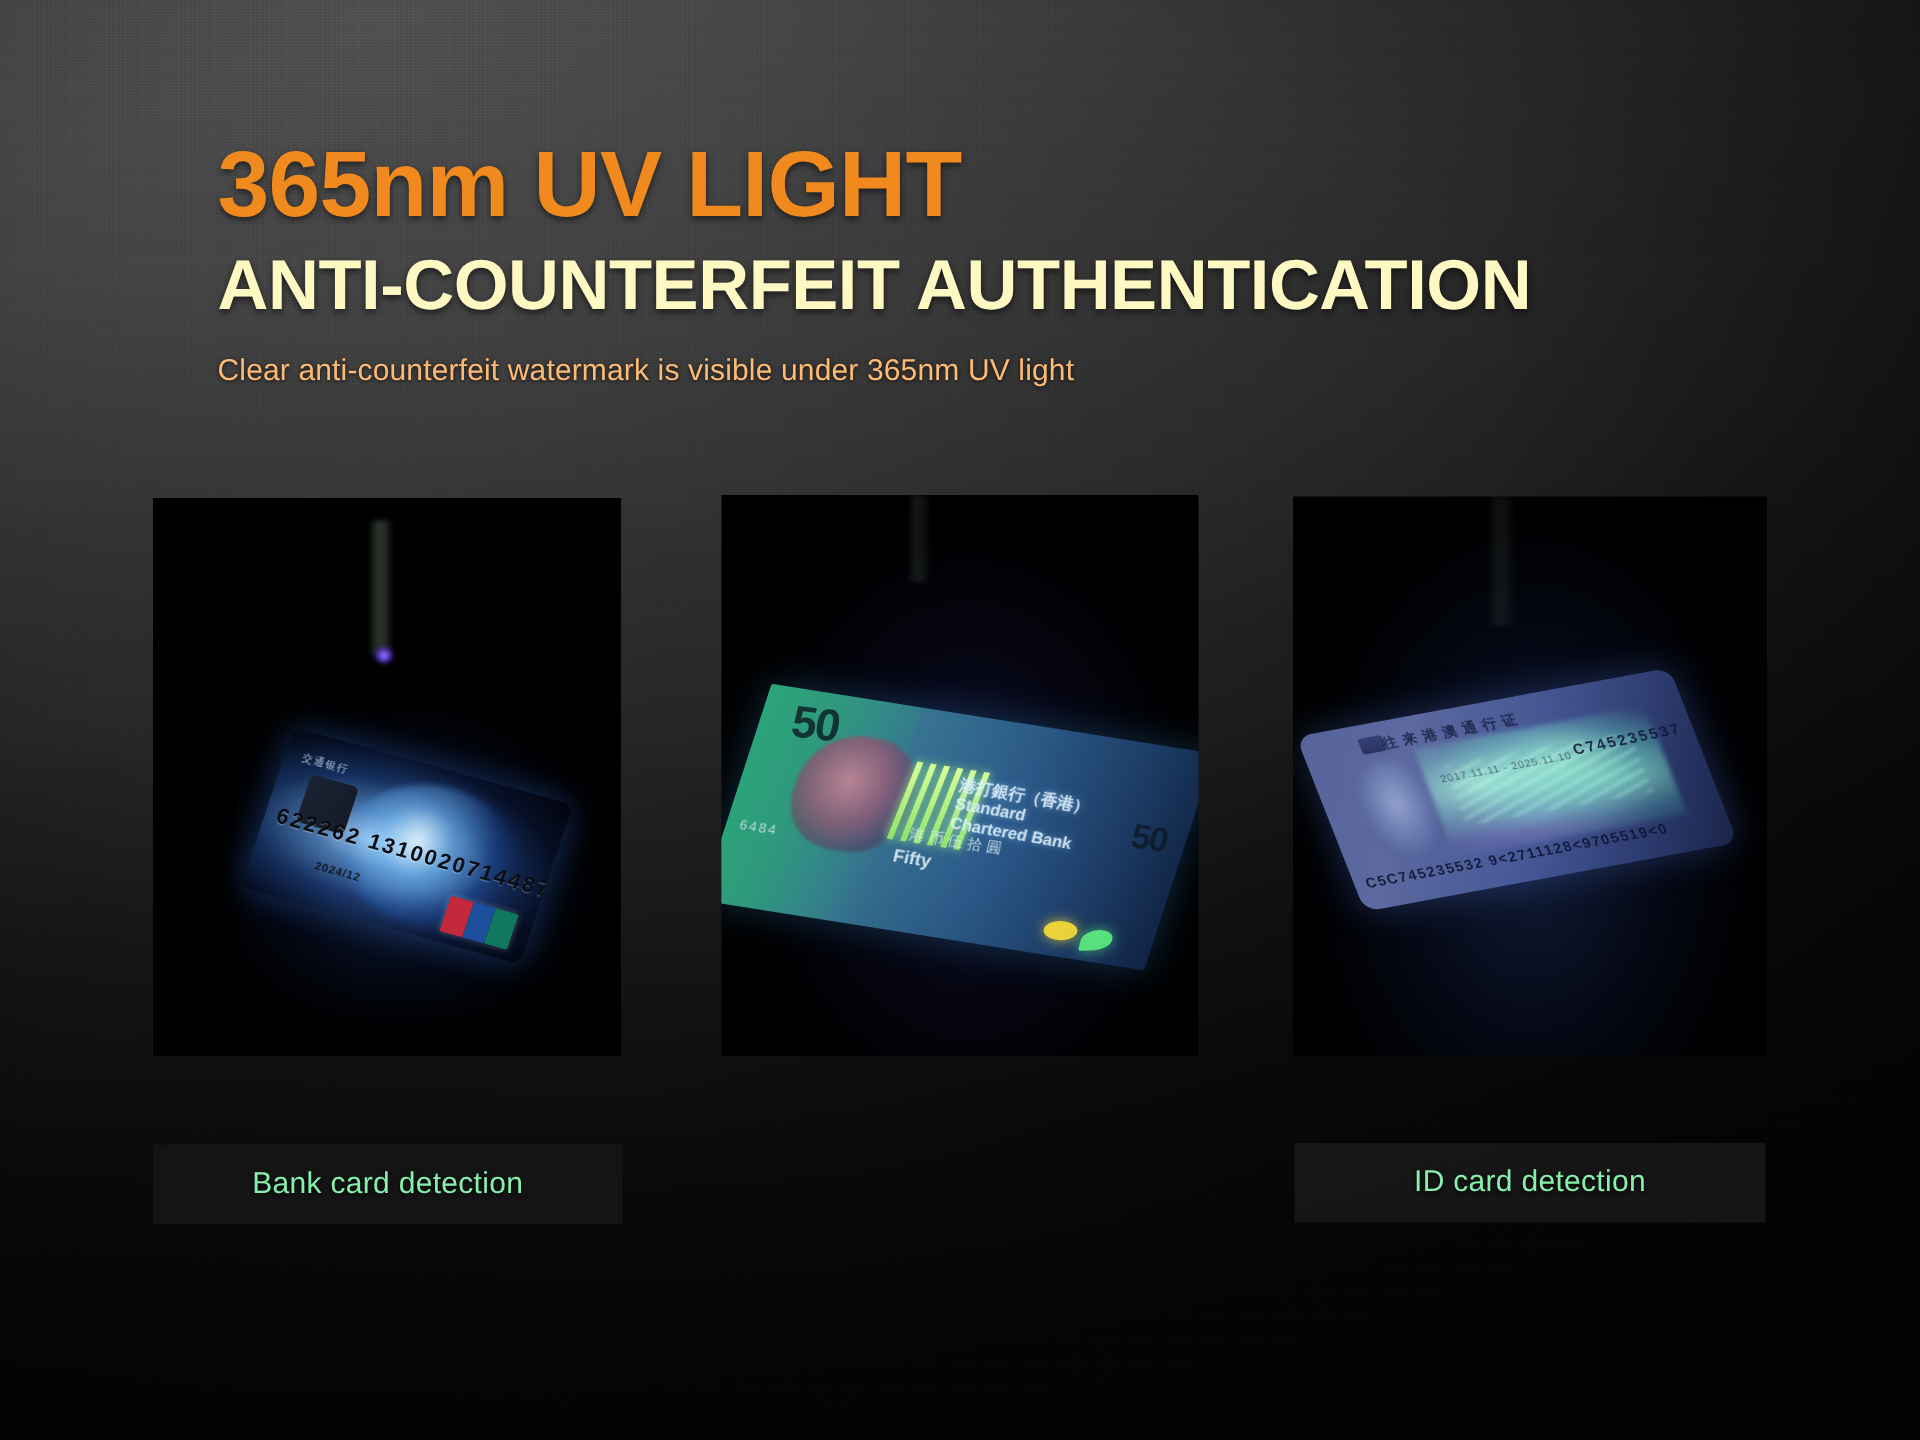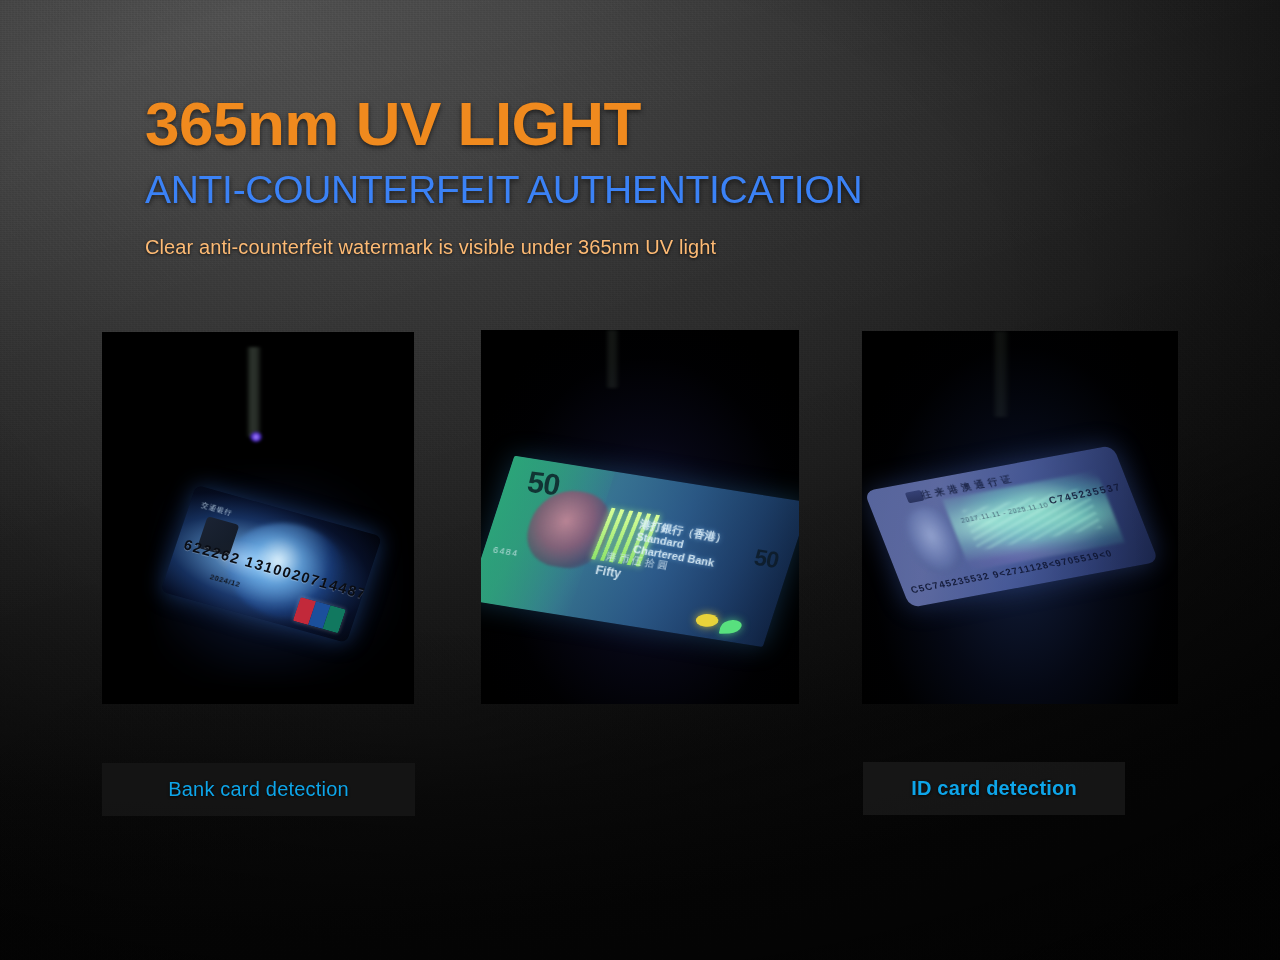--- a/index.html
+++ b/index.html
@@ -38,22 +38,22 @@
 
   
   .head-wrap { position:absolute; left:101px; top:92px; width:1000px;margin-left:44px; }
   .h-title {
     font-size:62px; line-height:64px; font-weight:700;
     color:#F08A1E; letter-spacing:-.5px; white-space:nowrap;
     text-shadow:0 2px 5px rgba(0,0,0,.55);
   }
   .h-sub {
     margin-top:12px;
-    font-size:39px; line-height:44px; font-weight:400;
-    color:#3b82f6; letter-spacing:-.3px; white-space:nowrap;
+    font-size:47px; line-height:44px; font-weight:700;
+    color:#fef9c3; letter-spacing:-.3px; white-space:nowrap;
     text-shadow:0 2px 5px rgba(0,0,0,.6);
   }
   .h-desc {
     margin-top:22px;
     font-size:20px; line-height:26px; font-weight:400;
     color:#fdba74; letter-spacing:.1px; white-space:nowrap;
     text-shadow:0 1px 3px rgba(0,0,0,.7);
   }
 
   
@@ -260,29 +260,29 @@
   .c3-holo2 {
     position:absolute; left:34%; top:30%; width:50%; height:34%;
     background:repeating-linear-gradient(-18deg, rgba(150,255,185,.45) 0px, rgba(150,255,185,.45) 2px, rgba(0,0,0,0) 2px, rgba(0,0,0,0) 7px);
     filter:blur(1.2px); mix-blend-mode:screen; opacity:.75;
   }
 
   
   .cap {
     position:absolute;
     display:flex; align-items:center; justify-content:center;
-    color:#0ea5e9; font-size:20px; letter-spacing:.2px;
+    color:#86efac; font-size:20px; letter-spacing:.2px;
     text-shadow:0 1px 3px rgba(0,0,0,.85);
   }
   #cap-1 { left:102px; top:763px; width:313px; height:53px;
            background:rgba(22,22,22,.88); }
   #cap-2 { left:483px; top:762px; width:312px; height:50px;
            background:rgba(26,26,26,.55); letter-spacing:.6px; }
-  #cap-3 { left:863px; top:762px; width:262px; height:53px;
-           background:rgba(26,26,26,.82);font-weight:bold; }
+  #cap-3 { left:863px; top:762px; width:314px; height:53px;
+           background:rgba(26,26,26,.82); }
 </style>
 </head>
 <body>
 
 <div id="stage">
 
   <div class="bg-base"></div>
   <div class="bg-sheen"></div>
   <div class="bg-grain"></div>
   <div class="bg-vign"></div>

